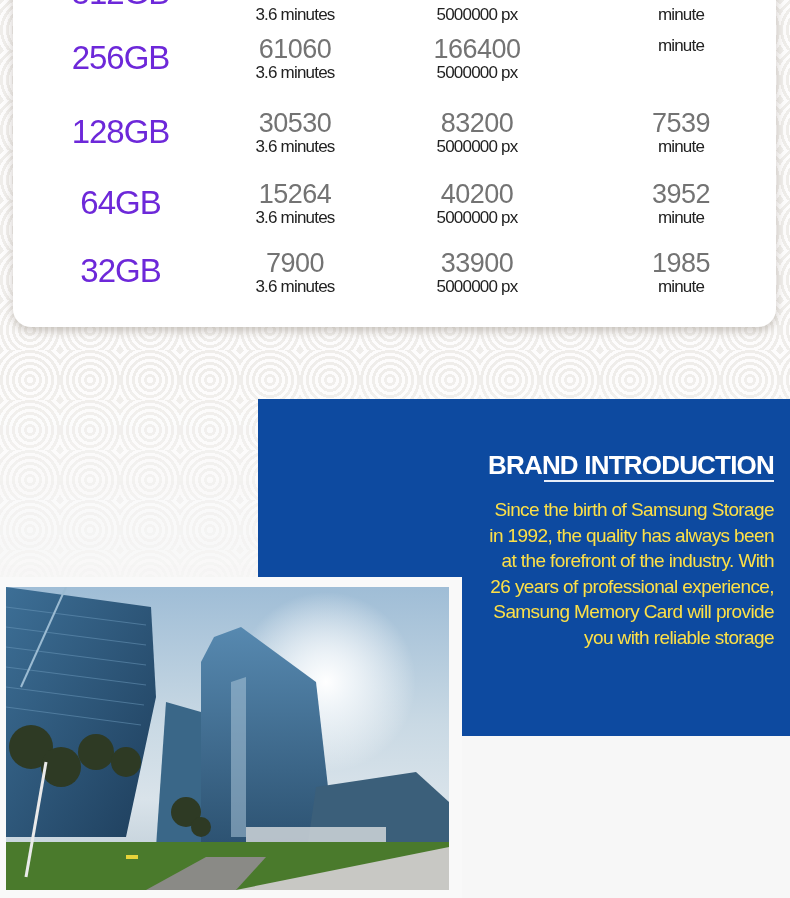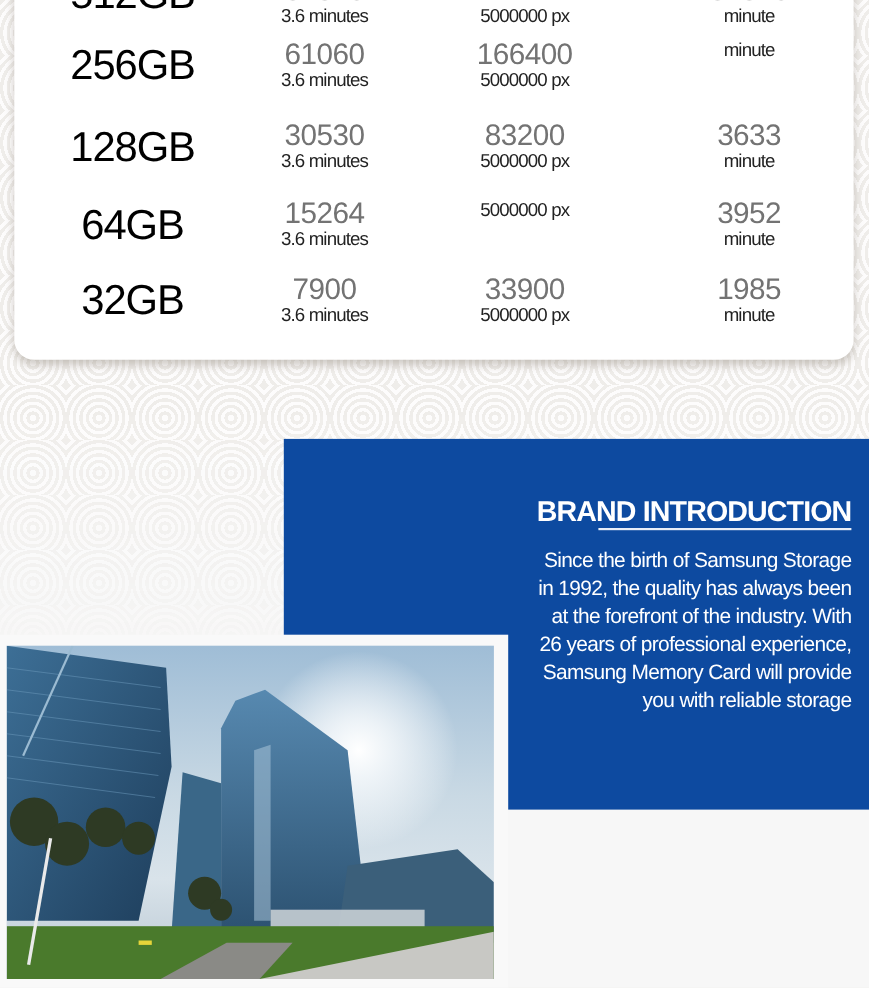--- a/index.html
+++ b/index.html
@@ -22,21 +22,21 @@
   
   .card {
     position: absolute; left: 13px; top: -30px; width: 763px; height: 357px;
     background: #ffffff;
     border-radius: 0 0 18px 18px;
     box-shadow: 0 4px 8px rgba(120,110,95,0.35);
   }
   .row { position: absolute; left: 0; width: 763px; height: 64px; }
   .cap {
     position: absolute; left: 40px; width: 135px; text-align: center;
-    font-size: 38px; color: #000000; letter-spacing: -1px;
+    font-size: 33px; color: #6d28d9; letter-spacing: -1px;
   }
   .cell { position: absolute; text-align: center; width: 160px; }
   .cell .num { display: block; font-size: 27px; color: #737373; line-height: 27px; letter-spacing: -0.5px; }
   .cell .sub { display: block; font-size: 17px; color: #222; line-height: 19px; letter-spacing: -0.8px; }
   .c1 { left: 202px; }
   .c2 { left: 384px; }
   .c3 { left: 588px; }
 
   
   .brand {
@@ -45,21 +45,21 @@
   }
   .brand-title {
     position: absolute; right: 16px; top: 36px;
     font-size: 26px; font-weight: bold; color: #ffffff; letter-spacing: -0.8px; margin-top: 15px;
   }
   .brand-rule {
     position: absolute; right: 16px; top: 81px; width: 230px; height: 2px; background: #e8eef8;
   }
   .brand-text {
     position: absolute; right: 16px; top: 98px; width: 320px; text-align: right;
-    font-size: 19px; line-height: 25.5px; color: #ffffff; letter-spacing: -0.6px;
+    font-size: 19px; line-height: 25.5px; color: #fde047; letter-spacing: -0.6px;
   }
 
   
   .photo-frame {
     position: absolute; left: 0; top: 577px; width: 462px; height: 321px; background: #f9f9f9;
   }
   .photo {
     position: absolute; left: 6px; top: 10px; width: 443px; height: 303px; overflow: hidden;
     background: linear-gradient(180deg, #9fbdd6 0%, #c9d9e4 45%, #d9e3ea 70%, #b8c7d2 100%);
   }
@@ -106,32 +106,33 @@
     <div class="cap" style="top:3px;">128GB</div>
     <div class="cell c1" style="top:0;">
       <span class="num">30530</span>
       <span class="sub">3.6 minutes</span>
     </div>
     <div class="cell c2" style="top:0;">
       <span class="num">83200</span>
       <span class="sub">5000000 px</span>
     </div>
     <div class="cell c3" style="top:0;">
-      <span class="num">3633</span>
+      <span class="num">7539</span>
       <span class="sub">minute</span>
     </div>
   </div>
 
   <div class="row" style="top:211px;">
     <div class="cap" style="top:3px;">64GB</div>
     <div class="cell c1" style="top:0;">
       <span class="num">15264</span>
       <span class="sub">3.6 minutes</span>
     </div>
     <div class="cell c2" style="top:0;">
+      <span class="num">40200</span>
       <span class="sub">5000000 px</span>
     </div>
     <div class="cell c3" style="top:0;">
       <span class="num">3952</span>
       <span class="sub">minute</span>
     </div>
   </div>
 
   <div class="row" style="top:280px;">
     <div class="cap" style="top:2px;">32GB</div>

